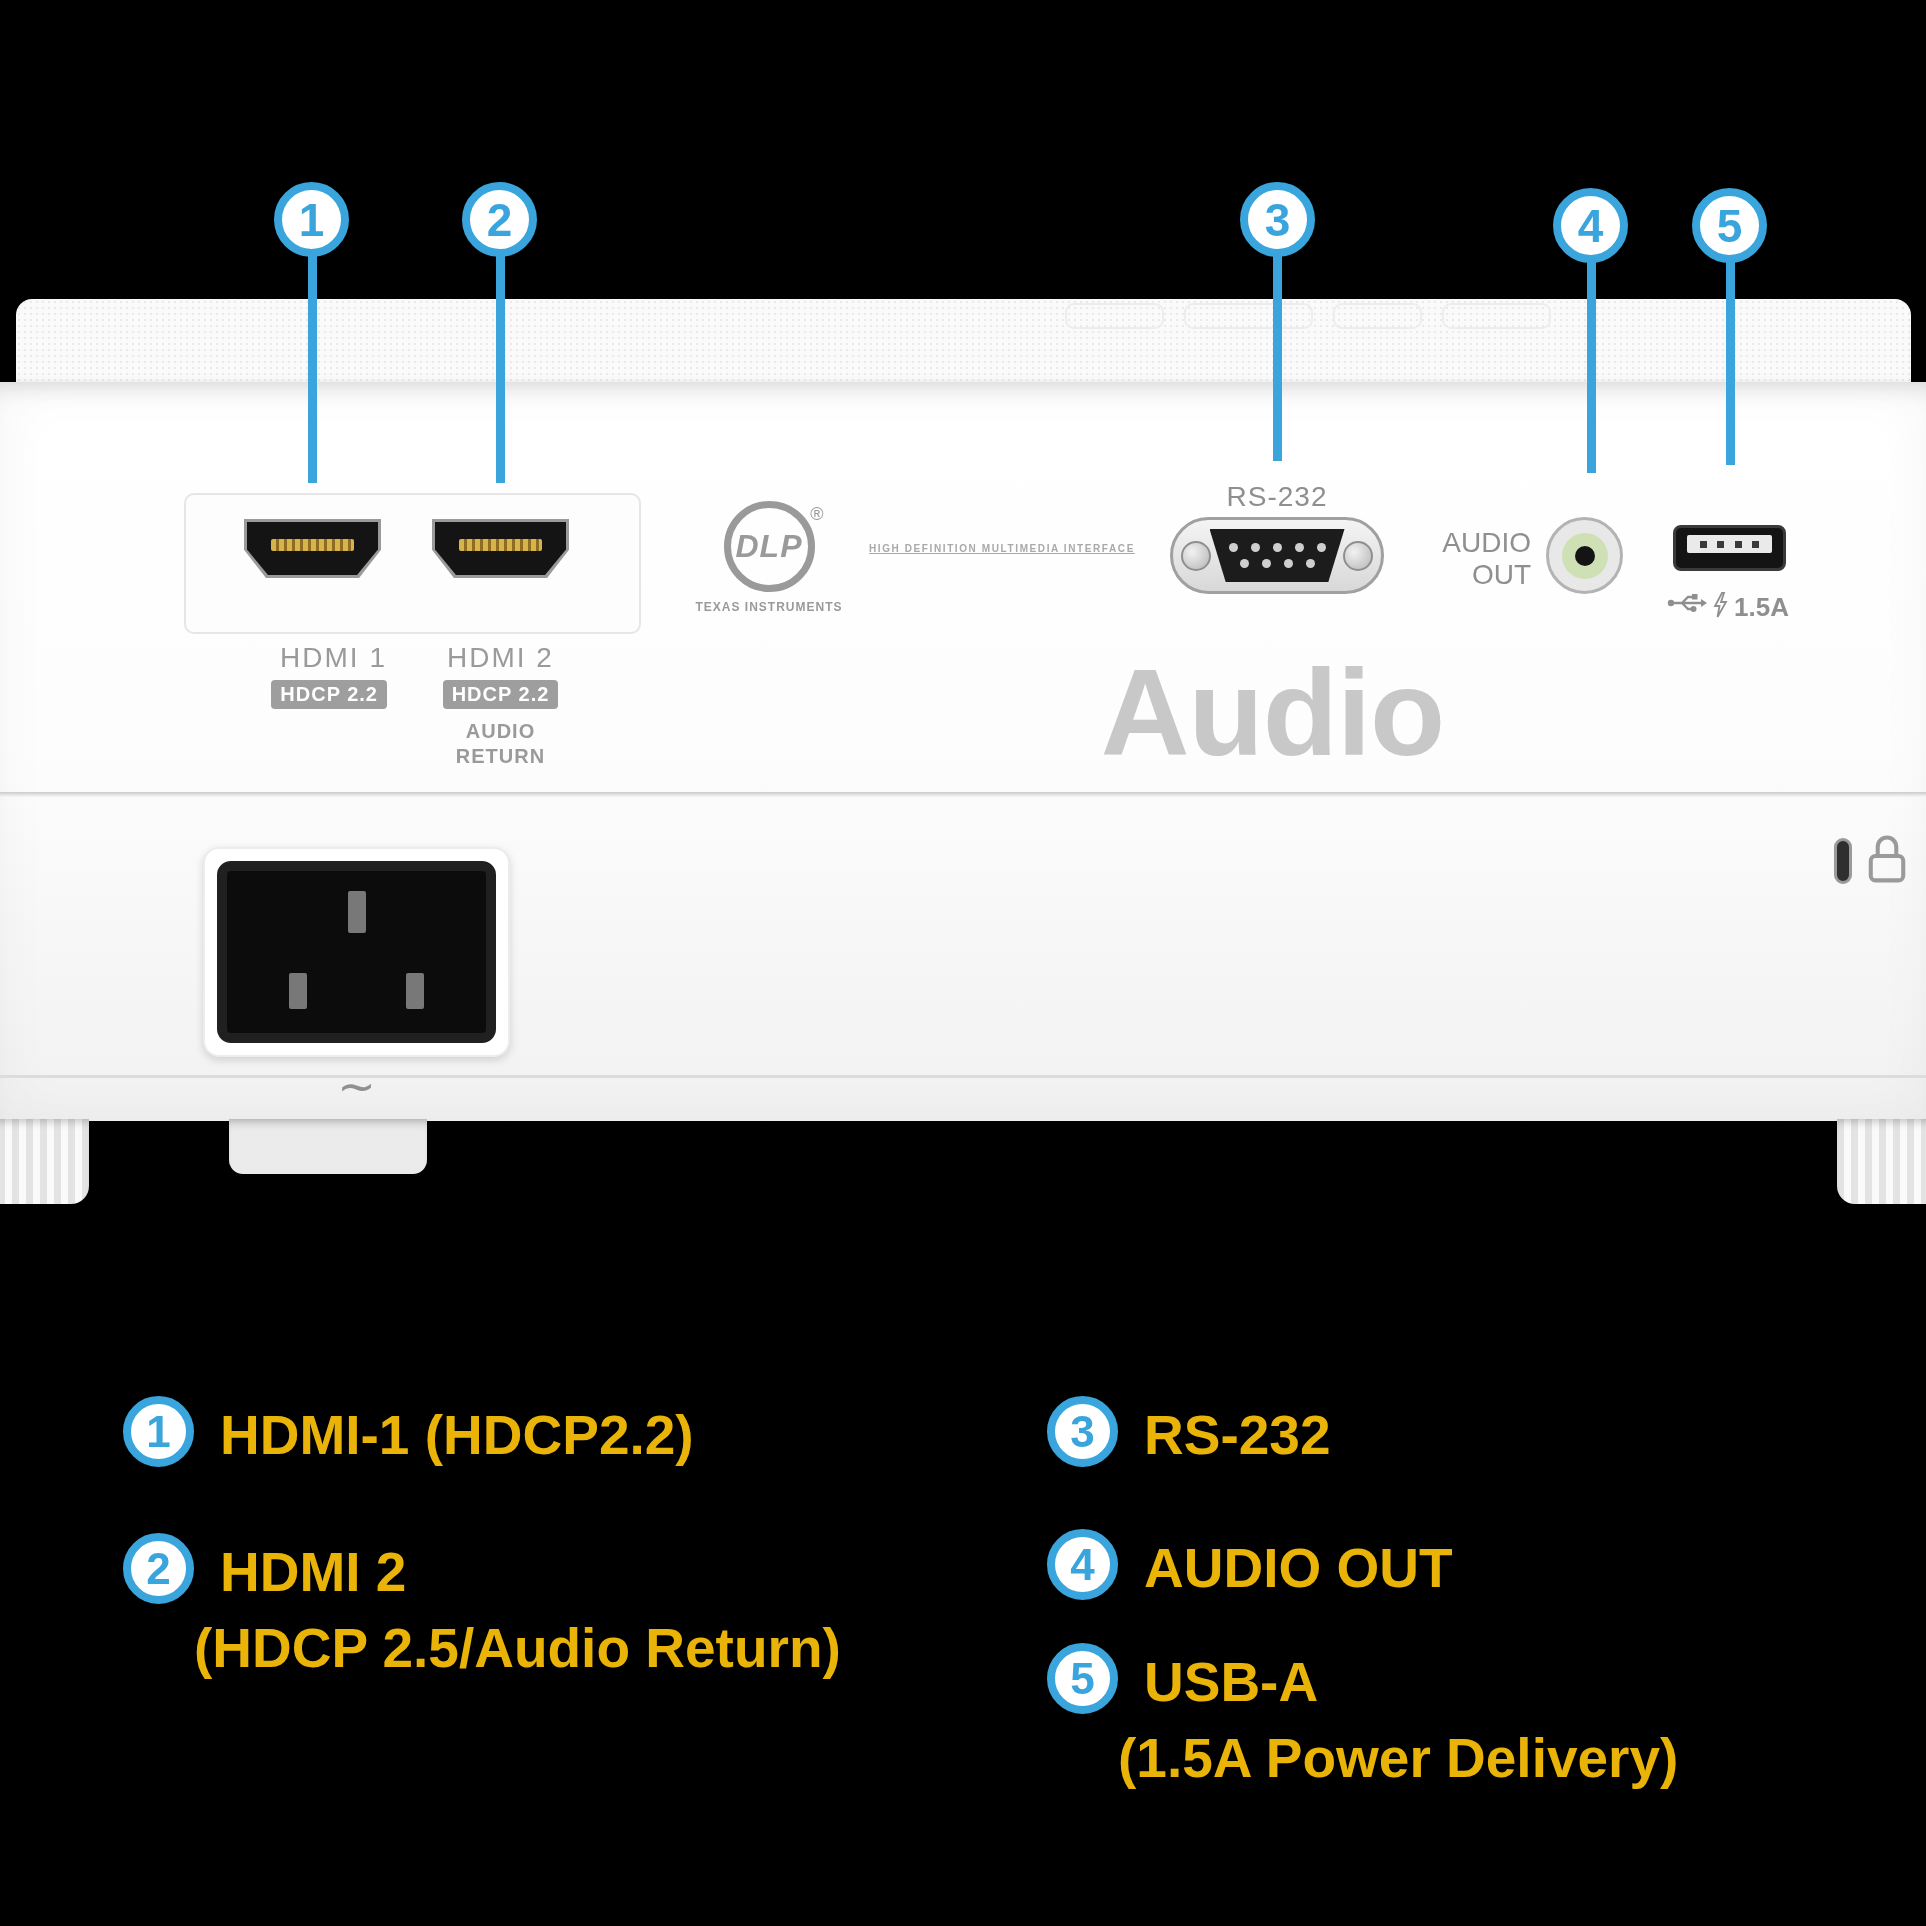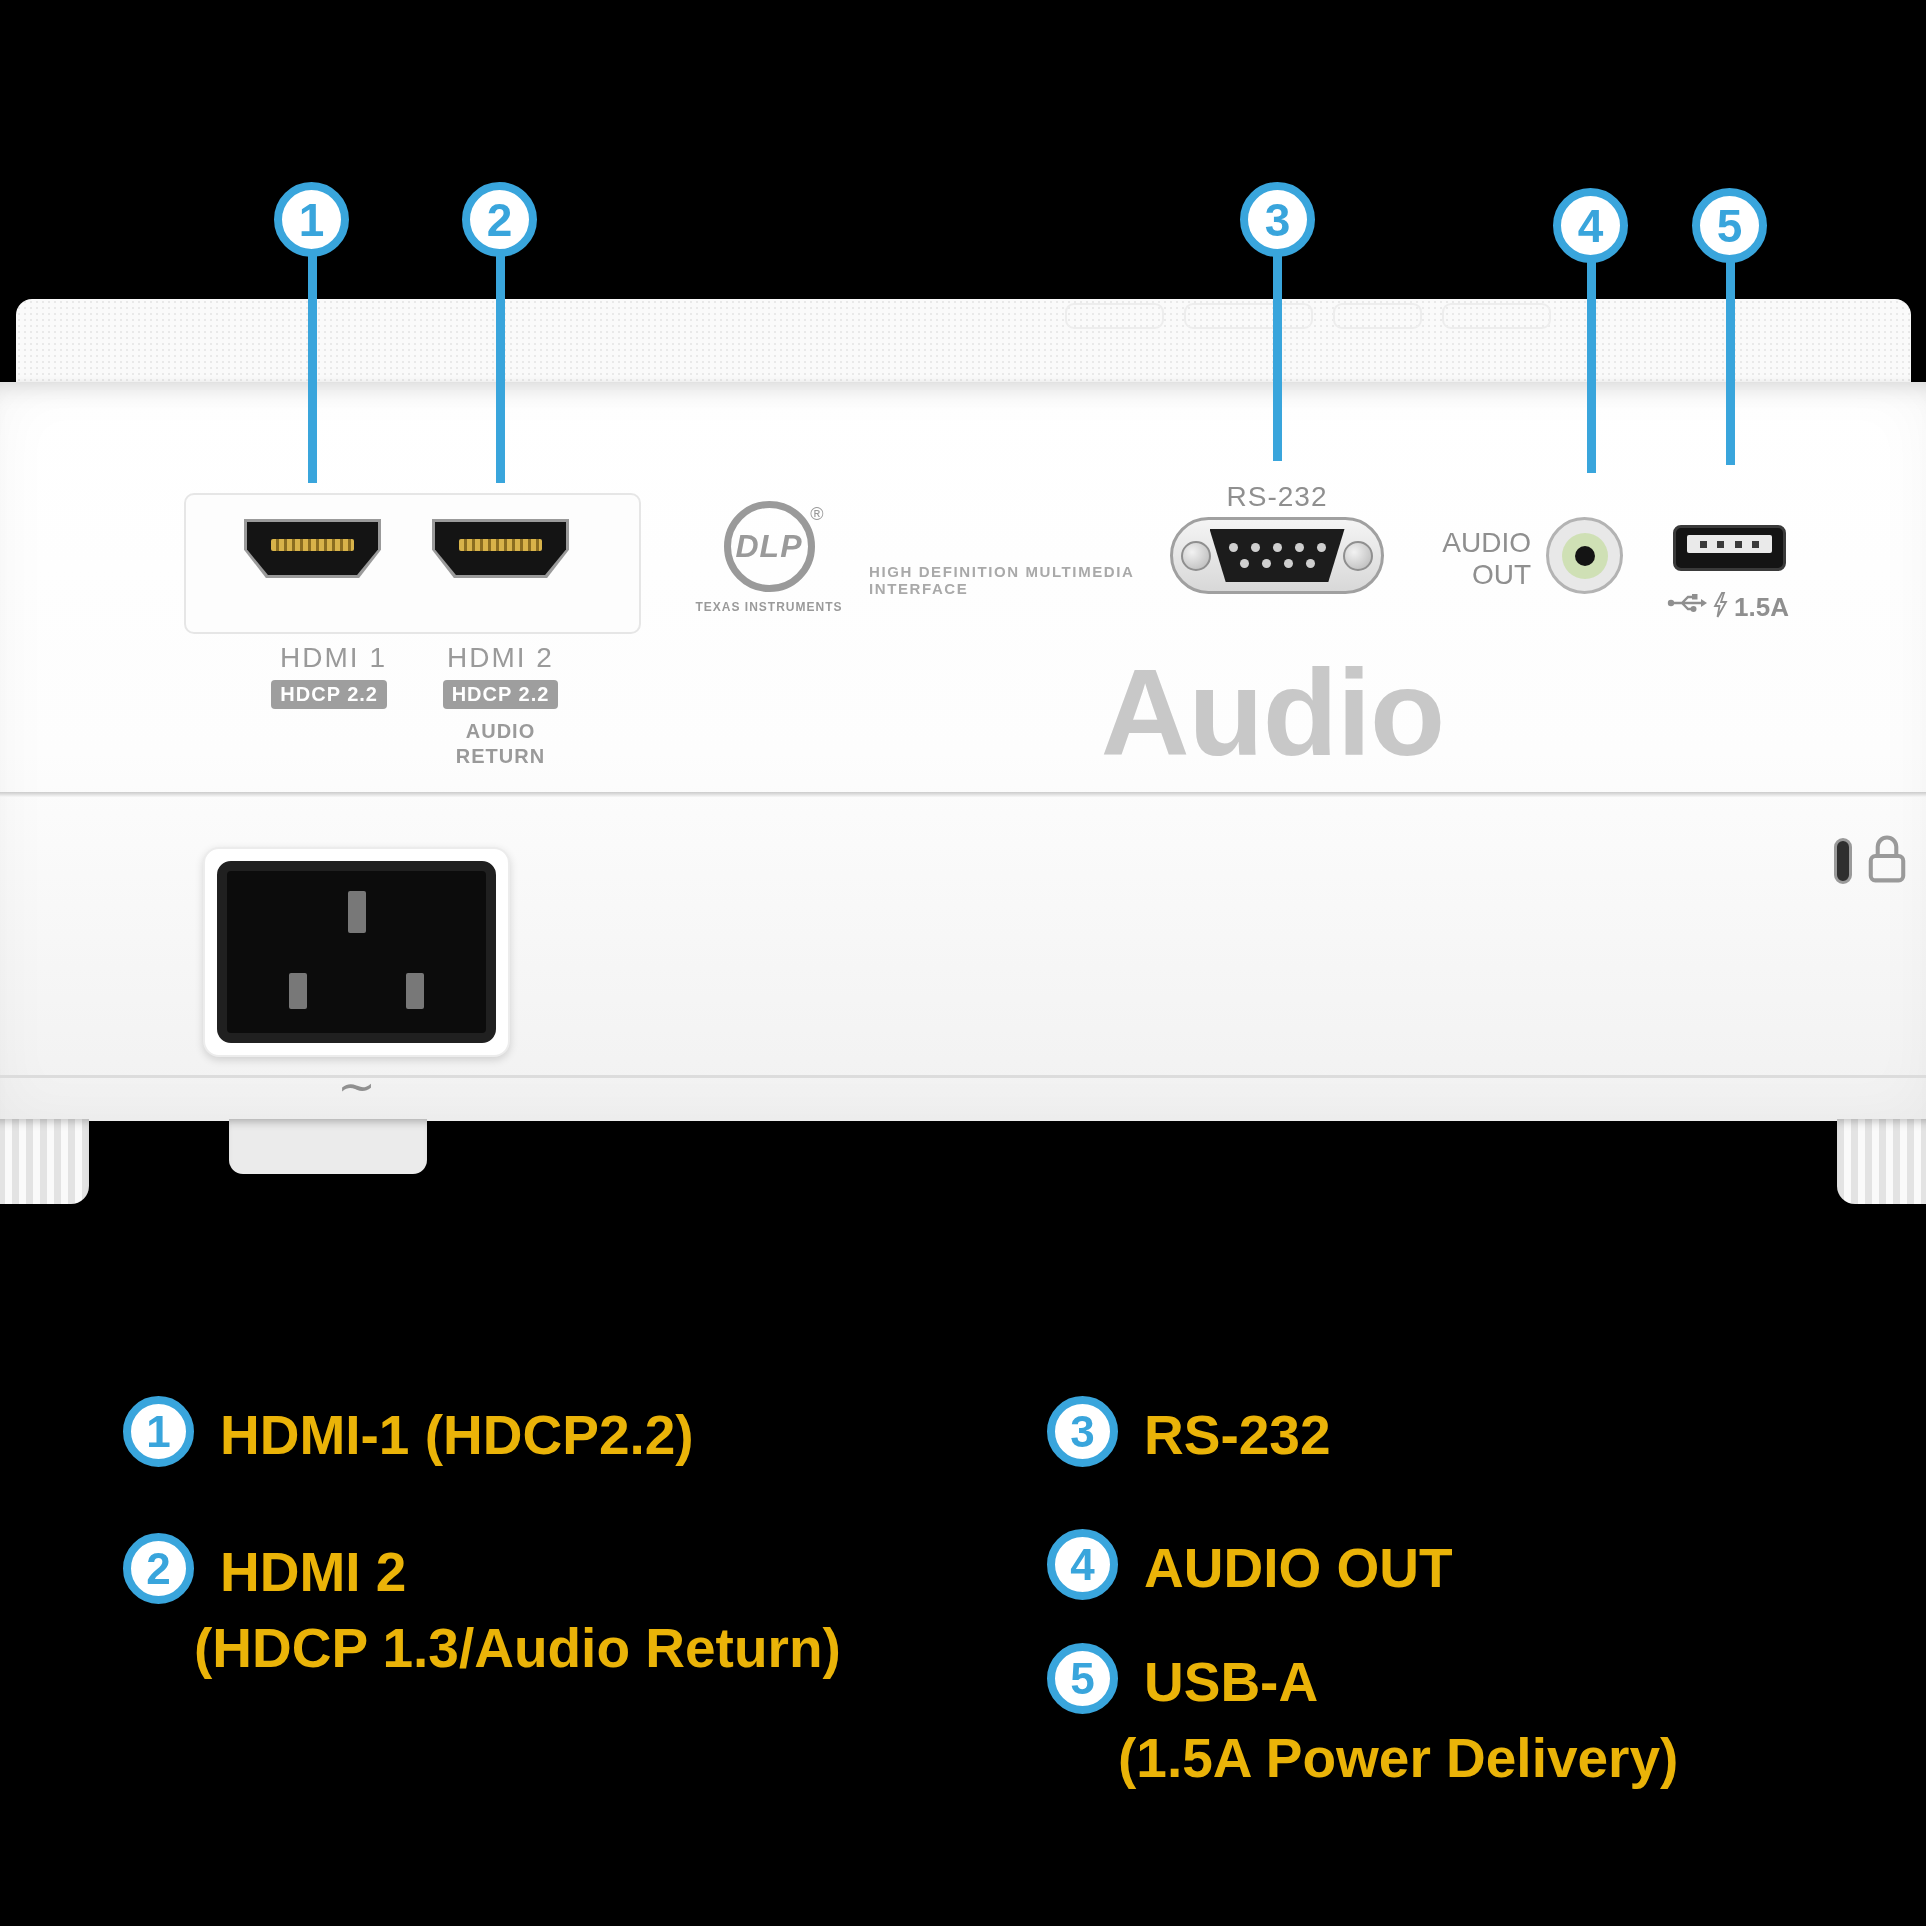--- a/index.html
+++ b/index.html
@@ -68,21 +68,21 @@
 
   
   .dlp-block { left:685px; top:501px; width:168px; text-align:center; color:#9a9a9a; }
   .dlp-circle { position:relative; margin:0 auto; width:91px; height:91px; border:7px solid #9a9a9a; border-radius:50%; display:flex; align-items:center; justify-content:center; }
   .dlp-word { font-size:32px; font-weight:700; letter-spacing:1px; font-style:italic; }
   .dlp-reg { position:absolute; right:-16px; top:-4px; font-size:18px; }
   .dlp-sub { margin-top:8px; font-size:12px; font-weight:700; letter-spacing:1px; }
   .hdmi-logo-block { left:869px; top:541px; width:277px; color:#9a9a9a; }
   .hdmilogo { font-size:57px; font-weight:800; letter-spacing:3px; line-height:1; }
   .hdmilogo sup { font-size:20px; font-weight:400; }
-  .hdmisub { font-size:15px; color:#a9a9a9; letter-spacing:1.6px; margin-top:22px; font-weight:600; }
+  .hdmisub { font-size:10px; color:#a9a9a9; letter-spacing:1.6px; margin-top:2px; font-weight:600;text-decoration:underline; }
   .brand { left:1020px; top:642px; width:505px; text-align:center; font-size:123px; font-weight:800; color:#c8c8c8; letter-spacing:-1px; }
 
   
   .rslabel { left:1188px; top:481px; width:178px; text-align:center; color:#8f8f8f; font-size:28px; letter-spacing:1px; }
   .db9-flange {
     left:1170px; top:517px; width:214px; height:77px; border-radius:39px;
     background:linear-gradient(180deg,#f4f4f4,#d8d8d8); border:3px solid #a0a0a0;
     display:flex; align-items:center; justify-content:center;
   }
   .screw { position:absolute; top:50%; transform:translateY(-50%); width:30px; height:30px; border-radius:50%;
@@ -262,21 +262,21 @@
     <div class="lnum">1</div>
     <div class="ltext">
       <div>HDMI-1 (HDCP2.2)</div>
     </div>
   </div>
 
   <div class="abs legend-item" style="left:123px; top:1533px;">
     <div class="lnum">2</div>
     <div class="ltext">
       <div>HDMI 2</div>
-      <div class="l2">(HDCP 1.3/Audio Return)</div>
+      <div class="l2">(HDCP 2.5/Audio Return)</div>
     </div>
   </div>
 
   <div class="abs legend-item" style="left:1047px; top:1396px;">
     <div class="lnum">3</div>
     <div class="ltext">
       <div>RS-232</div>
     </div>
   </div>
 

